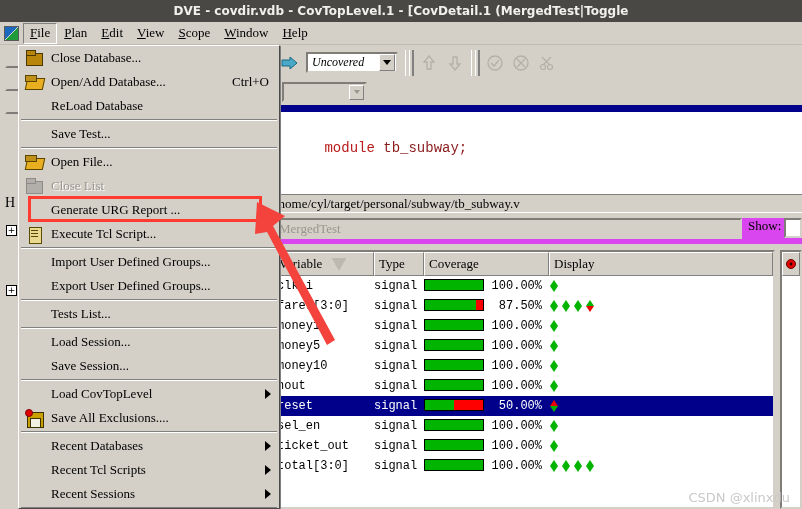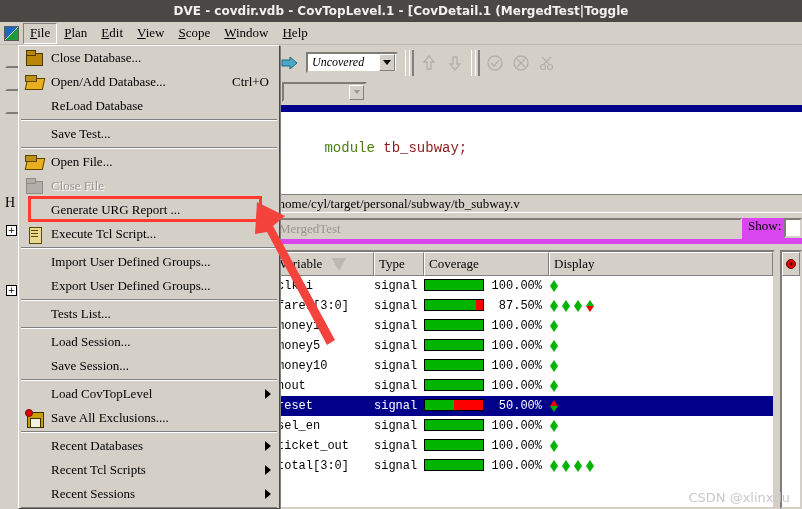--- a/index.html
+++ b/index.html
@@ -124,21 +124,21 @@
     background: #ffffff; overflow: hidden;
   }
   .srcpane .selbar {
     height: 7px; background: #00008b; width: 100%;
   }
   .codeline {
     font-family: "Liberation Mono", monospace;
     font-size: 14px; line-height: 24px;
     white-space: pre; padding-left: 2px; color: #8b1a1a;
   }
-  .kw { color: #4d7c0f; }
+  .kw { color: #b91c1c; }
 
   .pathbar {
     position: absolute; left: 272px; top: 194px; width: 530px; height: 19px;
     background: #d4d0c8; border-top: 1px solid #808080; border-bottom: 1px solid #ffffff;
     font-family: "Liberation Serif", serif; font-size: 13px; color: #000;
     display: flex; align-items: center; padding-left: 3px; white-space: nowrap;
     overflow: hidden;
   }
 
   
@@ -768,21 +768,21 @@
         <div class="mi">
           <span>Save Test...</span>
         </div>
         <div class="misep"></div>
         <div class="mi">
           <span class="ic ic-folder-open"></span>
           <span>Open File...</span>
         </div>
         <div class="mi disabled">
           <span class="ic ic-folder-closed" style="filter: grayscale(1) opacity(0.45);"></span>
-          <span>Close File</span>
+          <span>Close List</span>
         </div>
         <div class="mi">
           <span>Generate URG Report ...</span>
         </div>
         <div class="mi">
           <span class="ic ic-scroll"></span>
           <span>Execute Tcl Script...</span>
         </div>
         <div class="misep"></div>
         <div class="mi">

